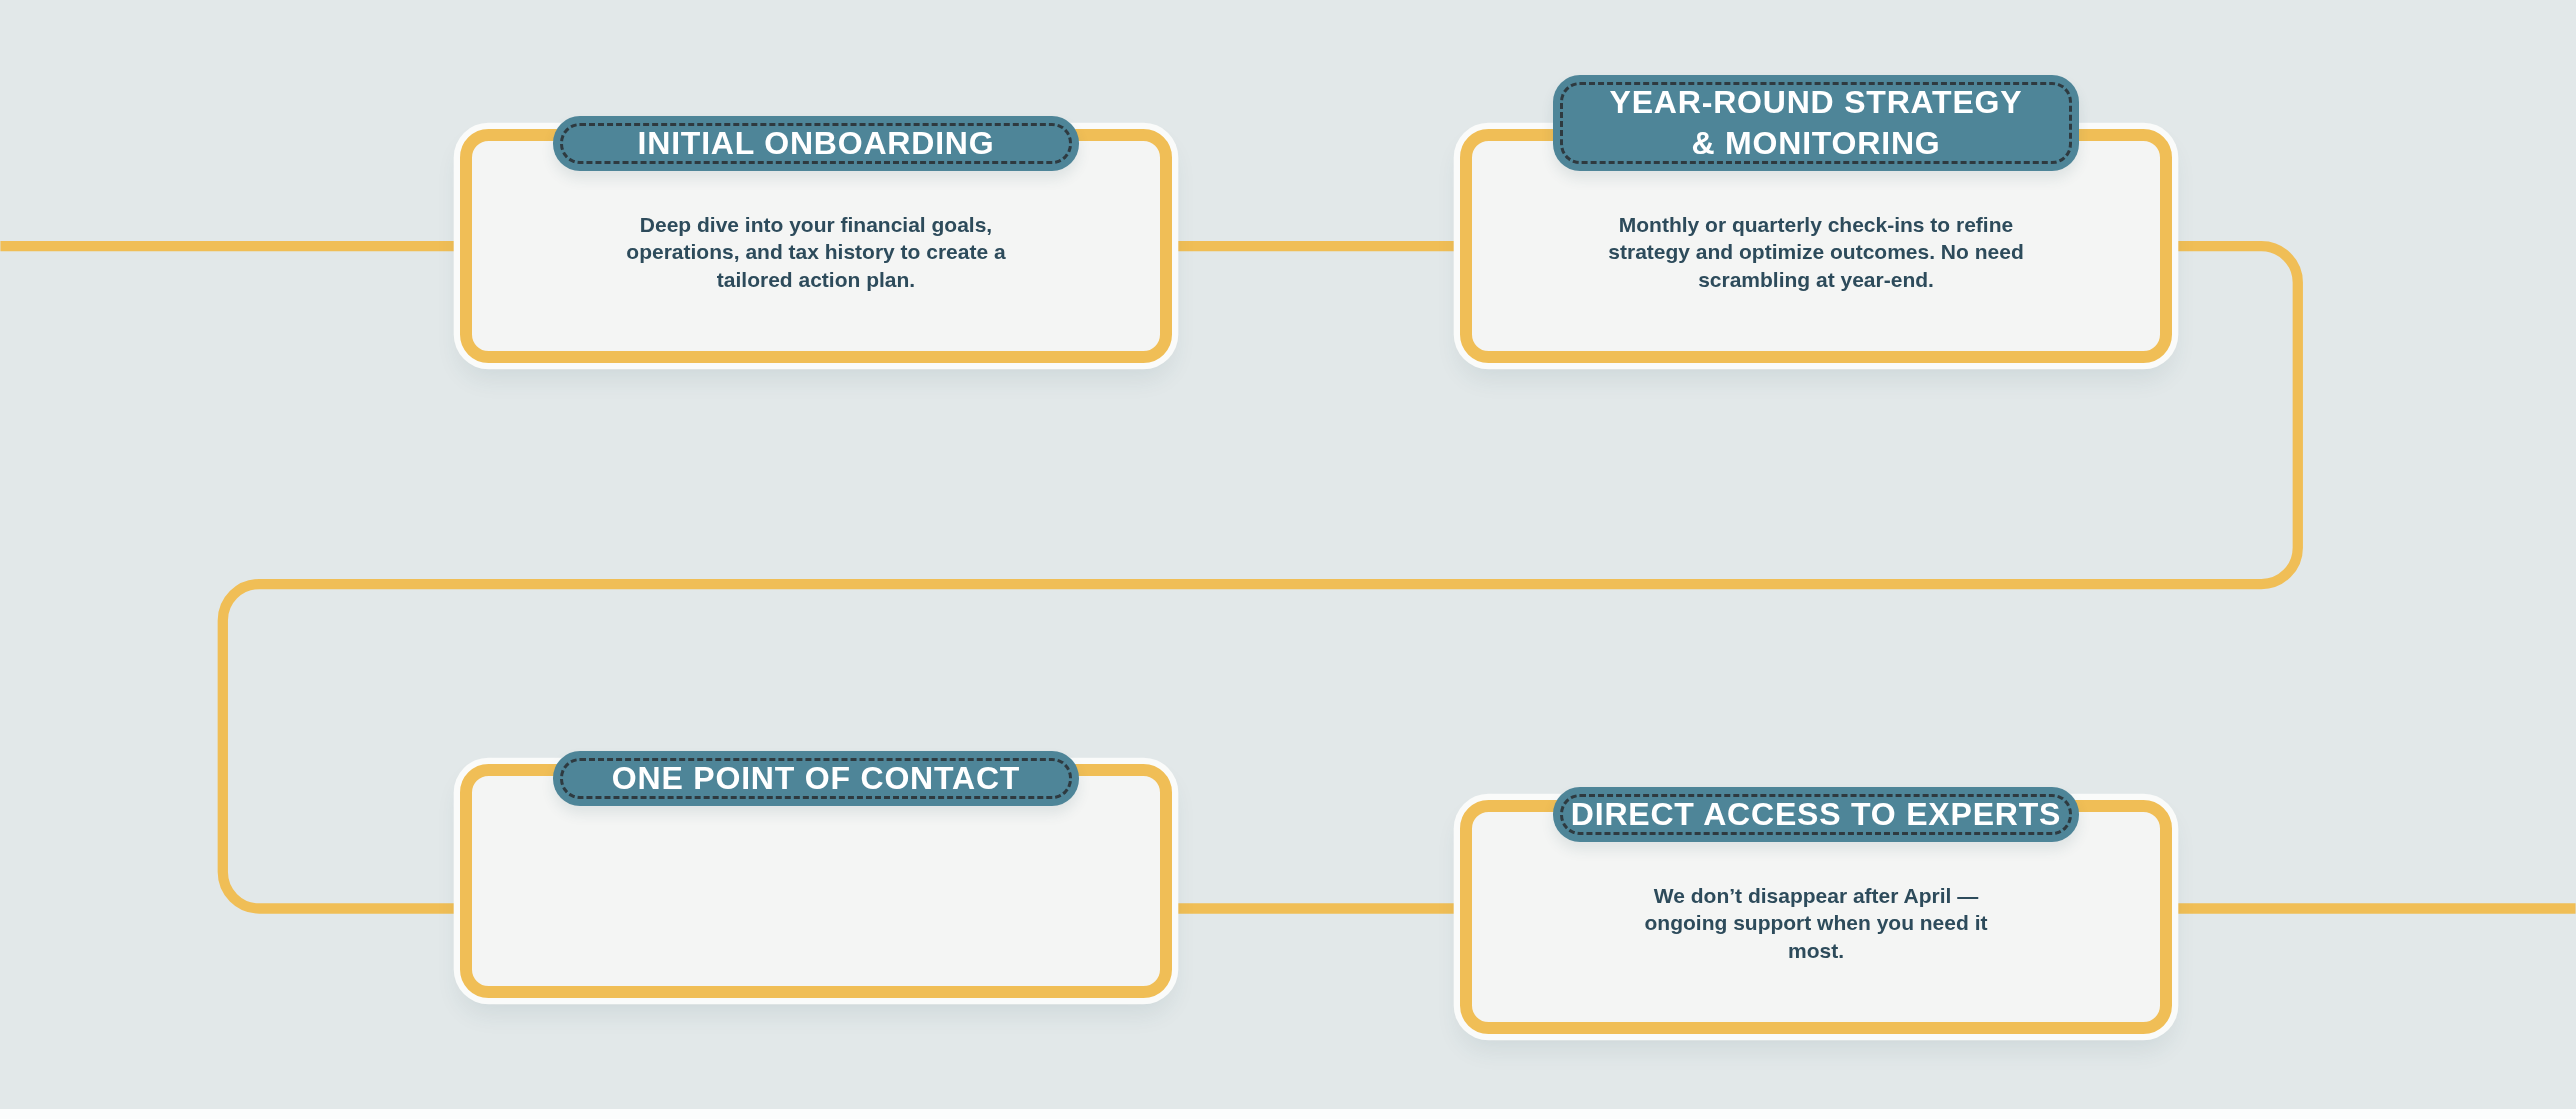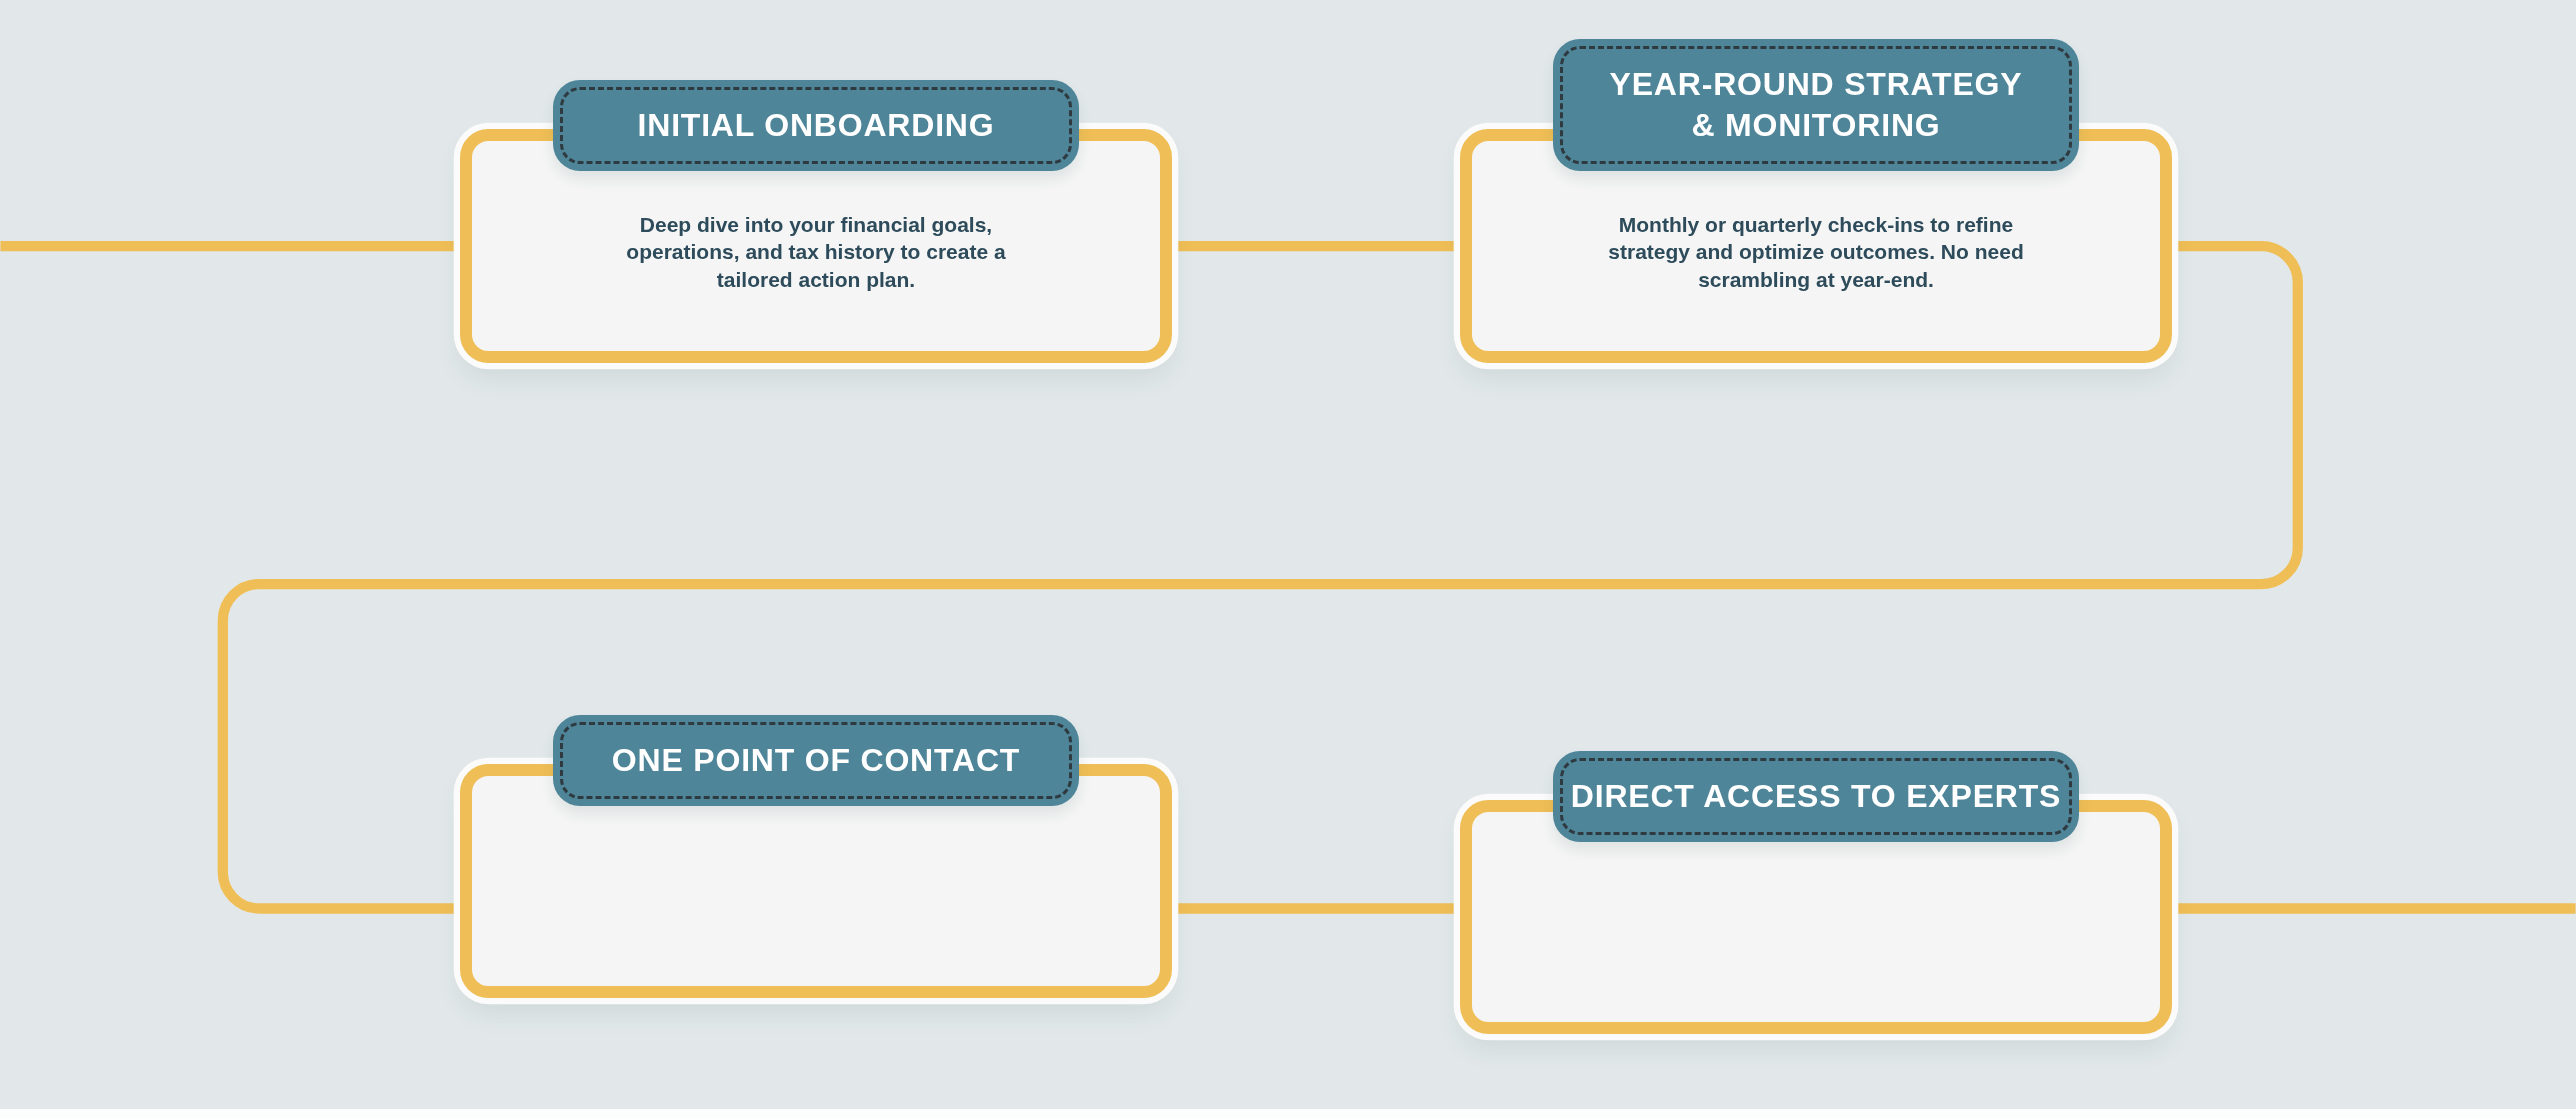--- a/index.html
+++ b/index.html
@@ -37,21 +37,21 @@
   .card-2{left:1460px;top:129px;}
   .card-3{left:460px;top:764px;}
   .card-4{left:1460px;top:800px;}
   .badge{
     position:absolute;
     left:50%;transform:translateX(-50%);
     bottom:calc(100% - 30px);
     width:526px;
     background:var(--badge-teal);
     border-radius:27px;
-    padding:25px 16px;
+    padding:7px 16px;
     display:flex;align-items:center;justify-content:center;
     box-shadow:0 8px 12.7px rgba(44,74,90,0.10);
   }
   .badge::before{
     content:"";
     position:absolute;inset:7.1px;
     border:3.2px dashed var(--badge-border-dark);
     border-radius:20px;
     pointer-events:none;
   }
@@ -111,18 +111,21 @@
   <div class="card card-3">
     <div class="badge">
       <span class="badge-label">ONE POINT OF CONTACT</span>
     </div>
   </div>
 
   <div class="card card-4">
     <div class="badge">
       <span class="badge-label">DIRECT ACCESS TO EXPERTS</span>
     </div>
+    <p class="desc">We don’t disappear after April —
+ongoing support when you need it
+most.</p>
   </div>
 
   <div class="bottom-strip"></div>
 
 </div>
 
 
 </body></html>

